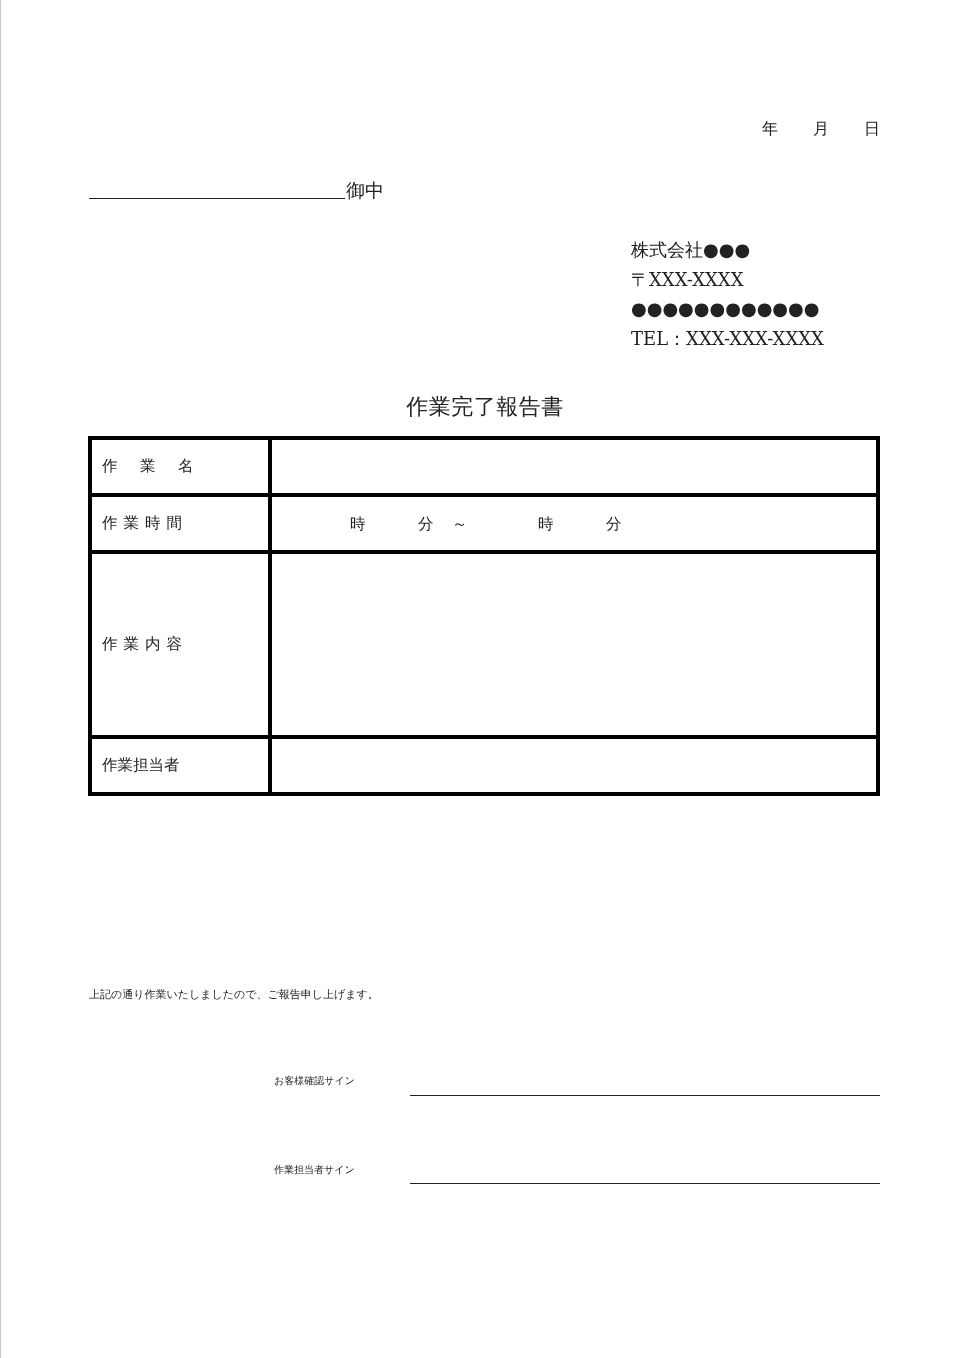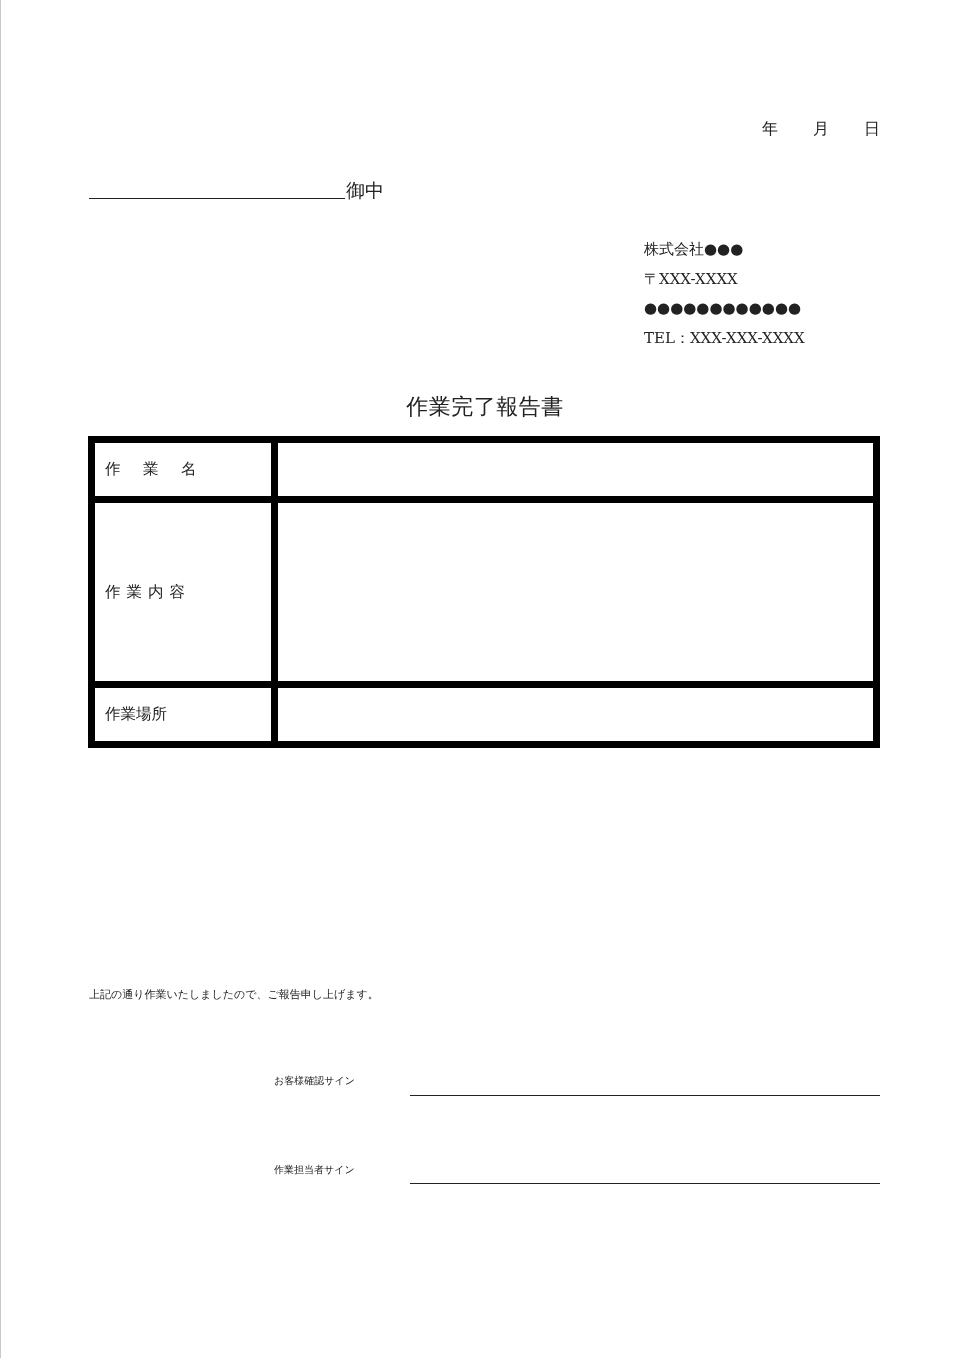--- a/index.html
+++ b/index.html
@@ -7,28 +7,28 @@
     width: 958px; height: 1358px; position: relative; overflow: hidden;
     font-family: "DejaVu Serif", "Liberation Serif", serif;
     color: #222222;
   }
   .page-edge { position: absolute; left: 0; top: 0; width: 1px; height: 1358px; background: #c8c8c8; }
   .abs { position: absolute; white-space: nowrap; }
   .date-line { top: 119px; font-size: 16px; }
   .date-line span { position: absolute; }
   .recipient-line { left: 89px; top: 198px; width: 256px; height: 1px; background: #222; }
   .recipient-suffix { left: 346px; top: 178px; font-size: 19px; }
-  .company-block { left: 644px; top: 235px; font-size: 15px; line-height: 29.5px; }
+  .company-block { left: 631px; top: 235px; font-size: 18px; line-height: 29.5px; }
   .company-block div { height: 29.5px; }
   .title { left: 0; width: 970px; top: 392px; text-align: center; font-size: 22px; letter-spacing: 0.5px; }
   table.form {
     position: absolute; left: 88px; top: 436px; width: 792px;
     border-collapse: collapse; table-layout: fixed; font-size: 15.5px;
   }
-  table.form td { border: 7px solid #000000; padding: 16px; vertical-align: middle; }
+  table.form td { border: 4px solid #000000; padding: 16px; vertical-align: middle; }
   table.form td.label { width: 150px; padding-left: 10px; letter-spacing: 6px; }
   table.form td.label.spaced { letter-spacing: 0; }
   .lab-wide span { display: inline-block; width: 38px; }
   .value-cell { position: relative; }
   .value-cell .v { position: absolute; top: 50%; transform: translateY(-50%); }
   .note { left: 89px; top: 987px; font-size: 11px; }
   .sign-label { left: 274px; font-size: 10px; }
   .sign-line { position: absolute; left: 410px; width: 470px; height: 1px; background: #222; }
 </style>
 </head>
@@ -55,26 +55,36 @@
 <div class="abs title">作業完了報告書</div>
 
 <table class="form">
   <tbody>
       <tr style="height:42px;">
     <td class="label spaced lab-wide">
       <span>作</span><span>業</span><span>名</span>
     </td>
     <td class="value-cell"></td>
   </tr>
+  <tr style="height:42px;">
+    <td class="label">作業時間</td>
+    <td class="value-cell">
+      <span class="v" style="left:78px;">時</span>
+      <span class="v" style="left:146px;">分</span>
+      <span class="v" style="left:180px;">～</span>
+      <span class="v" style="left:266px;">時</span>
+      <span class="v" style="left:334px;">分</span>
+    </td>
+  </tr>
   <tr style="height:185px;">
     <td class="label">作業内容</td>
     <td class="value-cell"></td>
   </tr>
   <tr style="height:41px;">
-    <td class="label" style="letter-spacing:0;">作業場所</td>
+    <td class="label" style="letter-spacing:0;">作業担当者</td>
     <td class="value-cell"></td>
   </tr>
 </tbody>
   </table>
 
 <div class="abs note">上記の通り作業いたしましたので、ご報告申し上げます。</div>
 
 <div class="abs sign-label" style="top:1074px;">お客様確認サイン</div>
 <div class="sign-line" style="top:1095px;"></div>
 

